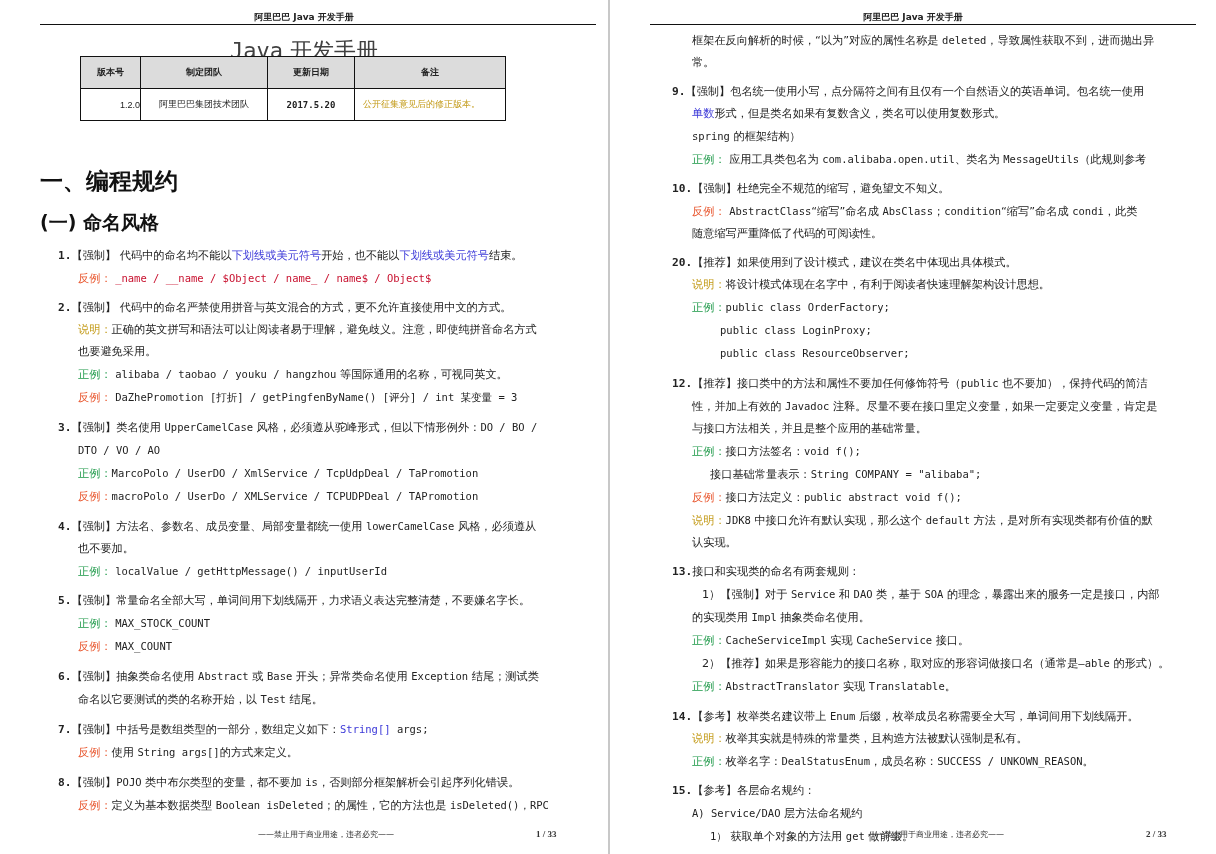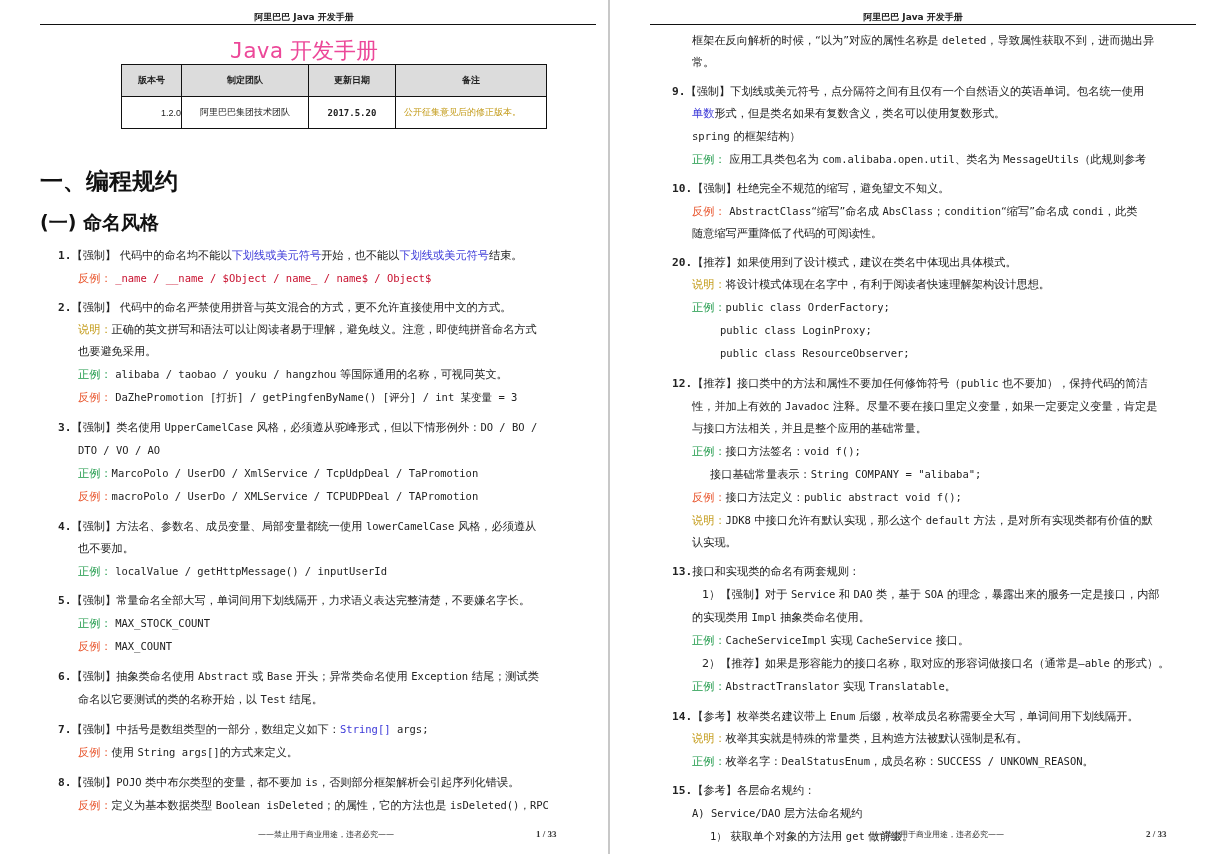--- a/index.html
+++ b/index.html
@@ -8,24 +8,24 @@
   .page { position: absolute; top: 0; height: 854px; background: #fff; }
   #page-left { left: 0; width: 608px; }
   #page-right { left: 610px; width: 606px; }
   .divider { position: absolute; left: 608px; top: 0; width: 2px; height: 854px; background: #c8c8c8; }
   .running-header { position: absolute; top: 11px; width: 100%; text-align: center; font-size: 9px; font-weight: bold; color: #222; }
   #page-left .running-header { left: 0; }
   .header-rule { position: absolute; top: 24px; height: 1px; background: #111; }
   #page-left .header-rule { left: 40px; width: 556px; }
   #page-right .header-rule { left: 40px; width: 546px; }
 
-  .doc-title { position: absolute; top: 36px; left: 0; width: 608px; text-align: center; font-size: 22px; font-weight: normal; color: #ec4899; }
+  .doc-title { position: absolute; top: 36px; left: 0; width: 608px; text-align: center; font-size: 22px; font-weight: normal; color: #404040; }
   .doc-title .t-java { font-family: "DejaVu Sans Mono", monospace; }
 
-  table.meta { position: absolute; top: 64px; left: 80px; width: 426px; border-collapse: collapse; font-size: 9px; margin-left: 41px; }
+  table.meta { position: absolute; top: 56px; left: 80px; width: 426px; border-collapse: collapse; font-size: 9px; }
   table.meta th { background: #dcdcdc; height: 32px; border: 1px solid #111; font-weight: bold; text-align: center; }
   table.meta td { height: 32px; border: 1px solid #111; text-align: center; }
   table.meta td.note { text-align: left; padding-left: 8px; }
   table.meta td.date { font-weight: bold; font-family: "DejaVu Sans Mono", monospace; }
   table.meta td.ver { font-family: Liberation Sans, sans-serif; text-align: right; }
 
   .h1 { position: absolute; left: 40px; top: 166px; font-size: 23px; font-weight: bold; color: #111; }
   .h2 { position: absolute; left: 40px; top: 210px; font-size: 19px; font-weight: bold; color: #111; }
 
   .content { position: absolute; font-size: 11.2px; line-height: 22px; color: #222; }
@@ -143,21 +143,21 @@
   <div class="header-rule"></div>
 
   <div class="content" id="right-content">
 
     <div class="item" style="padding-left:20px;">
       <div class="line"><span>框架在反向解析的时候，“以为”对应的属性名称是 </span><span class="code">deleted</span><span>，导致属性获取不到，进而抛出异</span></div>
       <div class="line"><span>常。</span></div>
     </div>
 
     <div class="item">
-      <div class="line"><span class="num">9.</span><span>【强制】</span><span>下划线或美元符号，点分隔符之间有且仅有一个自然语义的英语单词。包名统一使用</span></div>
+      <div class="line"><span class="num">9.</span><span>【强制】</span><span>包名统一使用小写，点分隔符之间有且仅有一个自然语义的英语单词。包名统一使用</span></div>
       <div class="line indent"><span class="blue">单数</span><span>形式，但是类名如果有复数含义，类名可以使用复数形式。</span></div>
       <div class="line indent"><span class="code">spring</span><span> 的框架结构）</span></div>
       <div class="line indent"><span class="good">正例：</span> <span>应用工具类包名为 </span><span class="code">com.alibaba.open.util</span><span>、类名为 </span><span class="code">MessageUtils</span><span>（此规则参考</span></div>
     </div>
 
     <div class="item">
       <div class="line"><span class="num">10.</span><span>【强制】</span><span>杜绝完全不规范的缩写，避免望文不知义。</span></div>
       <div class="line indent"><span class="bad">反例：</span> <span class="code">AbstractClass</span><span>“缩写”命名成 </span><span class="code">AbsClass</span><span>；</span><span class="code">condition</span><span>“缩写”命名成 </span><span class="code">condi</span><span>，此类</span></div>
       <div class="line indent"><span>随意缩写严重降低了代码的可阅读性。</span></div>
     </div>

